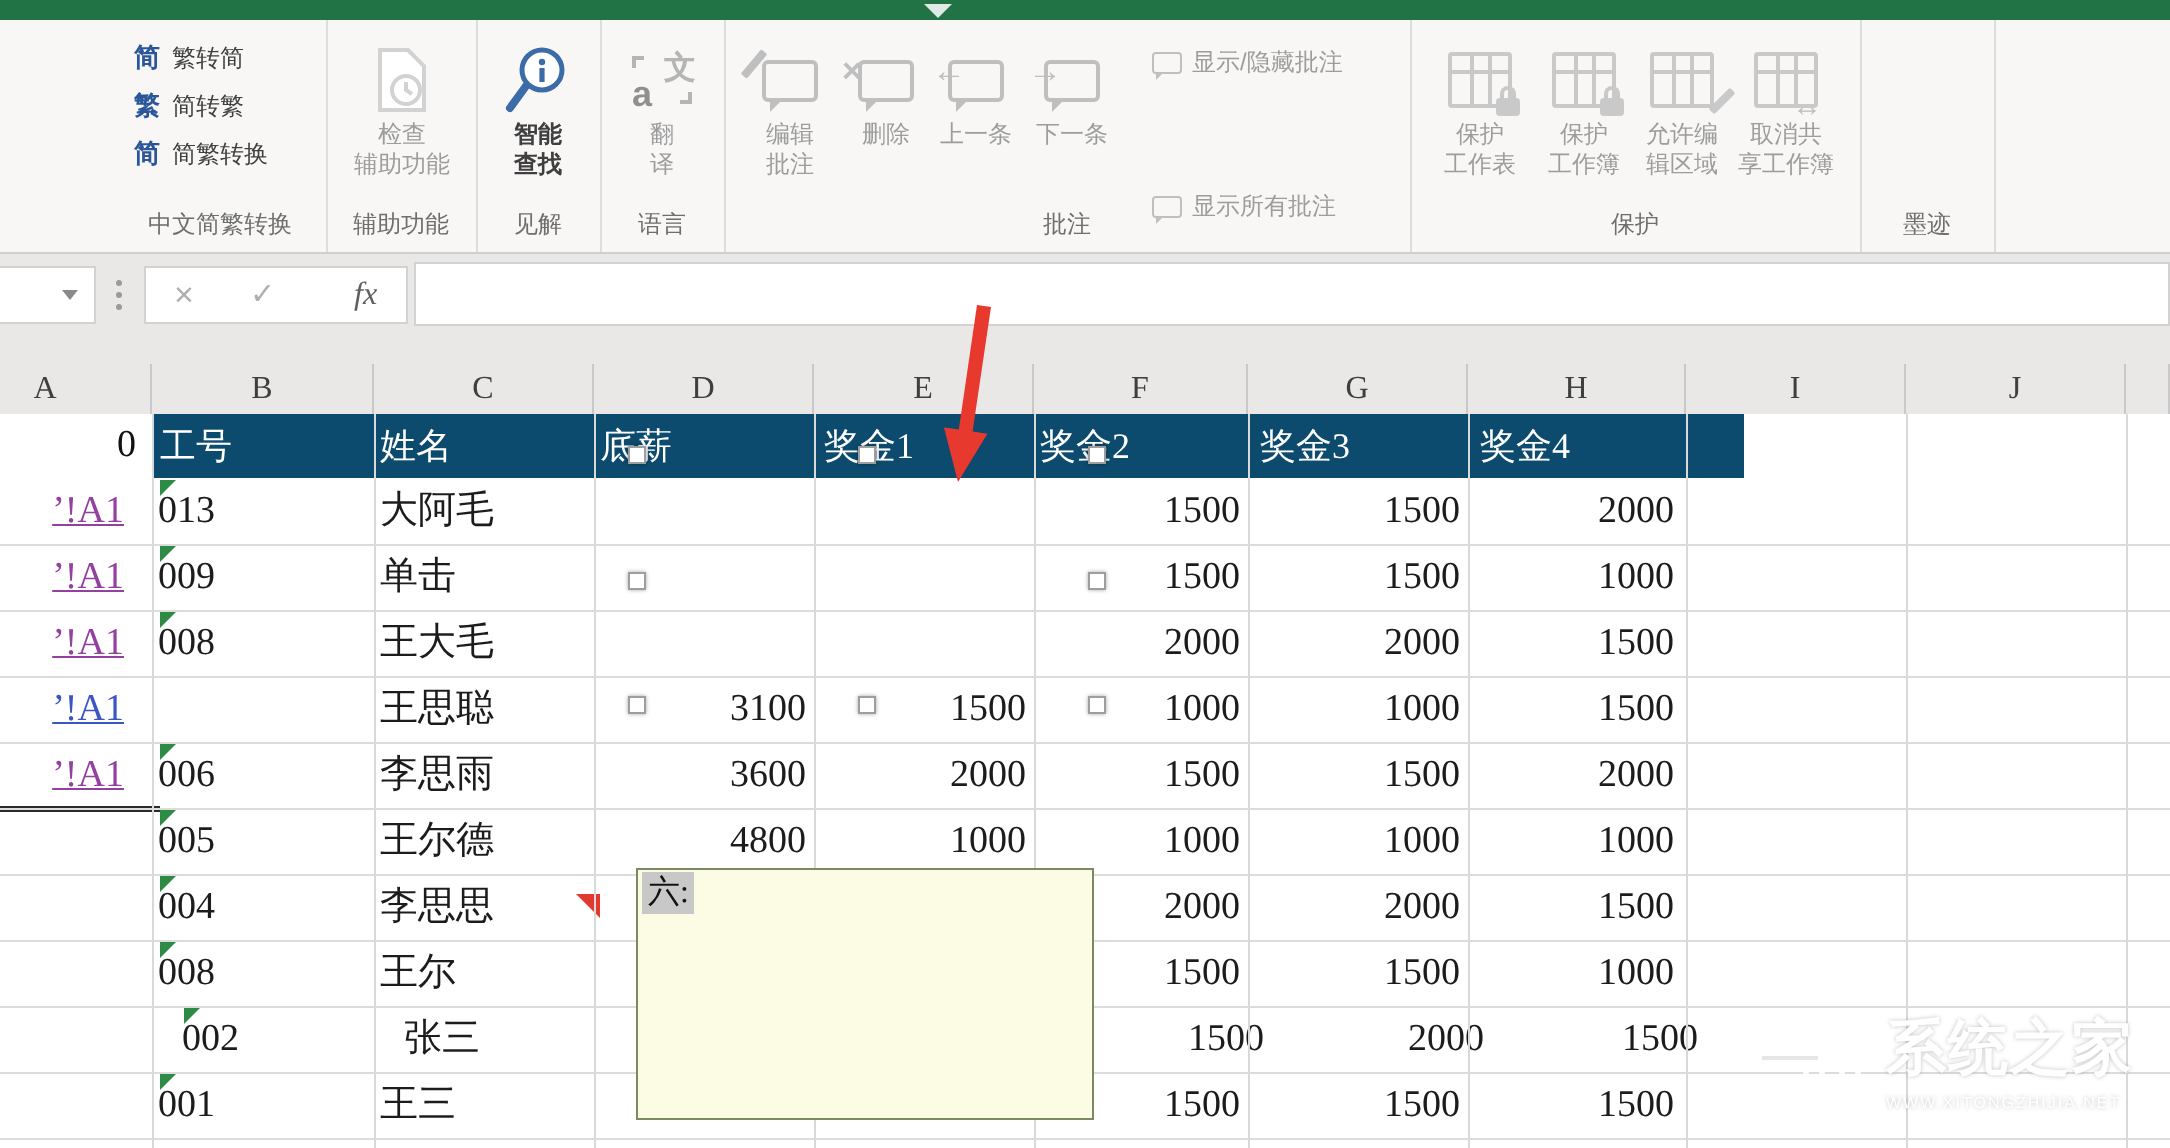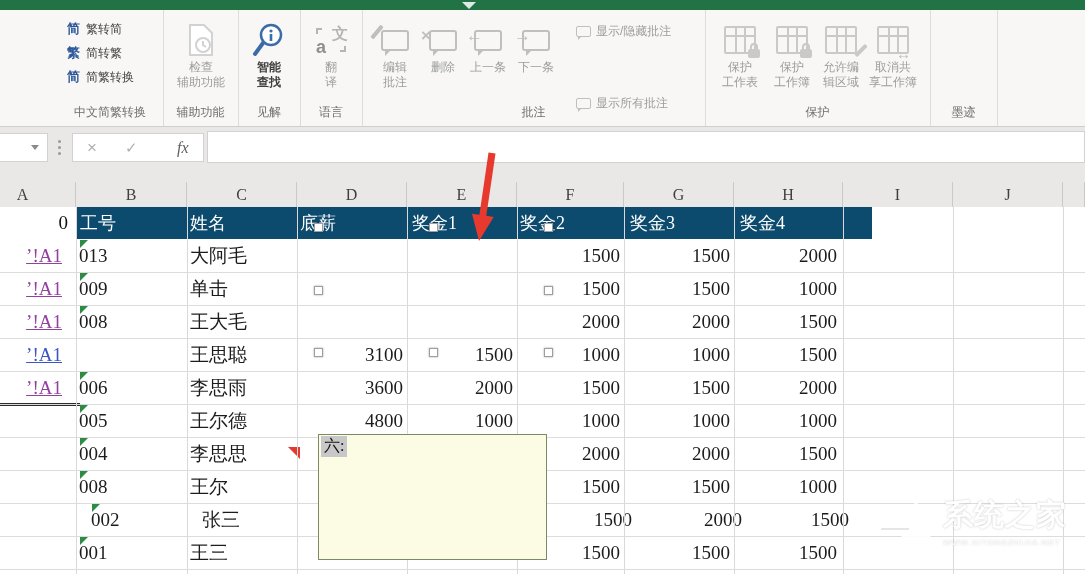--- a/index.html
+++ b/index.html
@@ -79,21 +79,21 @@
   #cindicator{left:288px;top:240px;}
   #commentbox{left:318px;top:227px;width:229px;height:126px;background:#fcfbe3;
               border:1px solid #7a8a63;box-sizing:border-box;z-index:5;}
   #commentlabel{position:absolute;left:2px;top:1px;background:#c8c8c8;color:#111;
                 font-family:"Liberation Serif",serif;font-size:16px;padding:0 3px;}
   .handle{position:absolute;width:7px;height:7px;background:#fff;border:1px solid #9e9e9e;
           box-shadow:0 0 2px rgba(0,0,0,.35);z-index:6;}
   #redarrow{left:455px;top:145px;z-index:7;}
   
   #wmark{left:893px;top:495px;width:192px;height:70px;color:#fff;z-index:3;
-         text-shadow:0 0 2px rgba(120,120,120,.45);display:flex;}
+         text-shadow:0 0 2px rgba(120,120,120,.45);display:flex;align-items:center;}
   #wm-title{font-size:30px;font-weight:bold;letter-spacing:1px;white-space:nowrap;}
   #wm-sub{font-size:8px;letter-spacing:1px;margin-top:2px;}
   #wm-line{position:absolute;left:-12px;top:33px;width:28px;height:2px;background:rgba(200,200,200,.45);}
 </style>
 </head>
 <body>
 
 <div class="abs" id="topbar"></div>
 <div class="abs" id="topnotch"></div>
 

